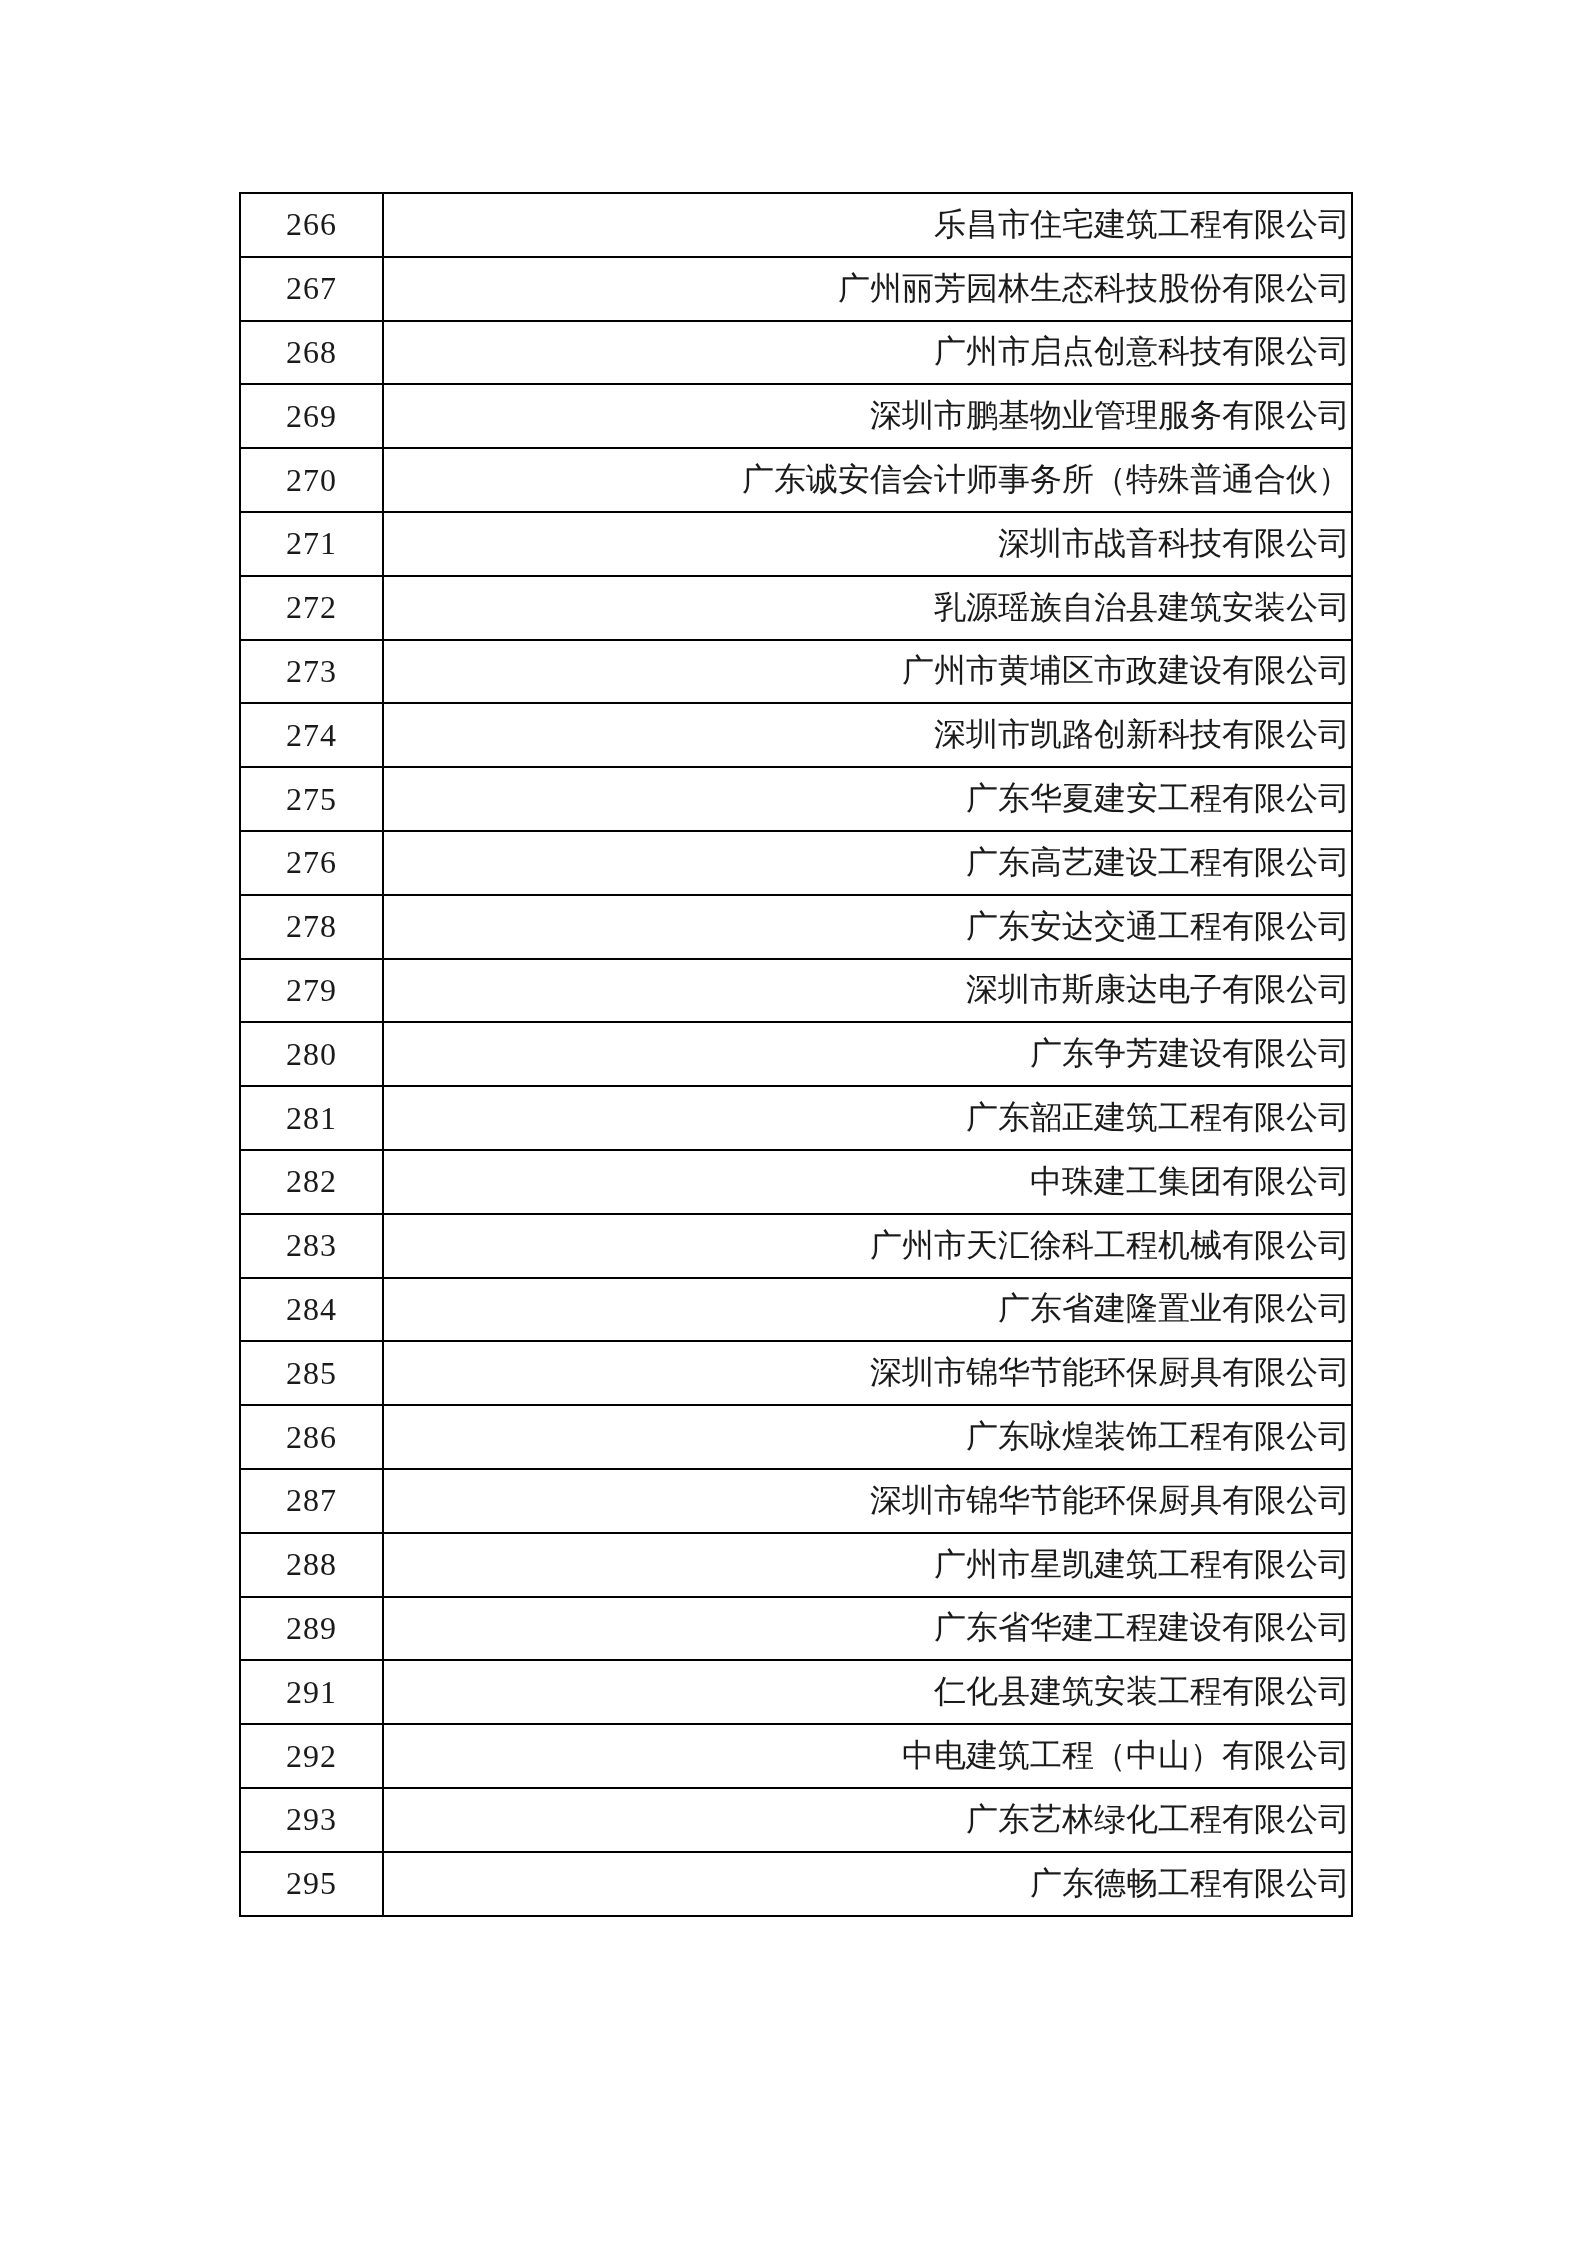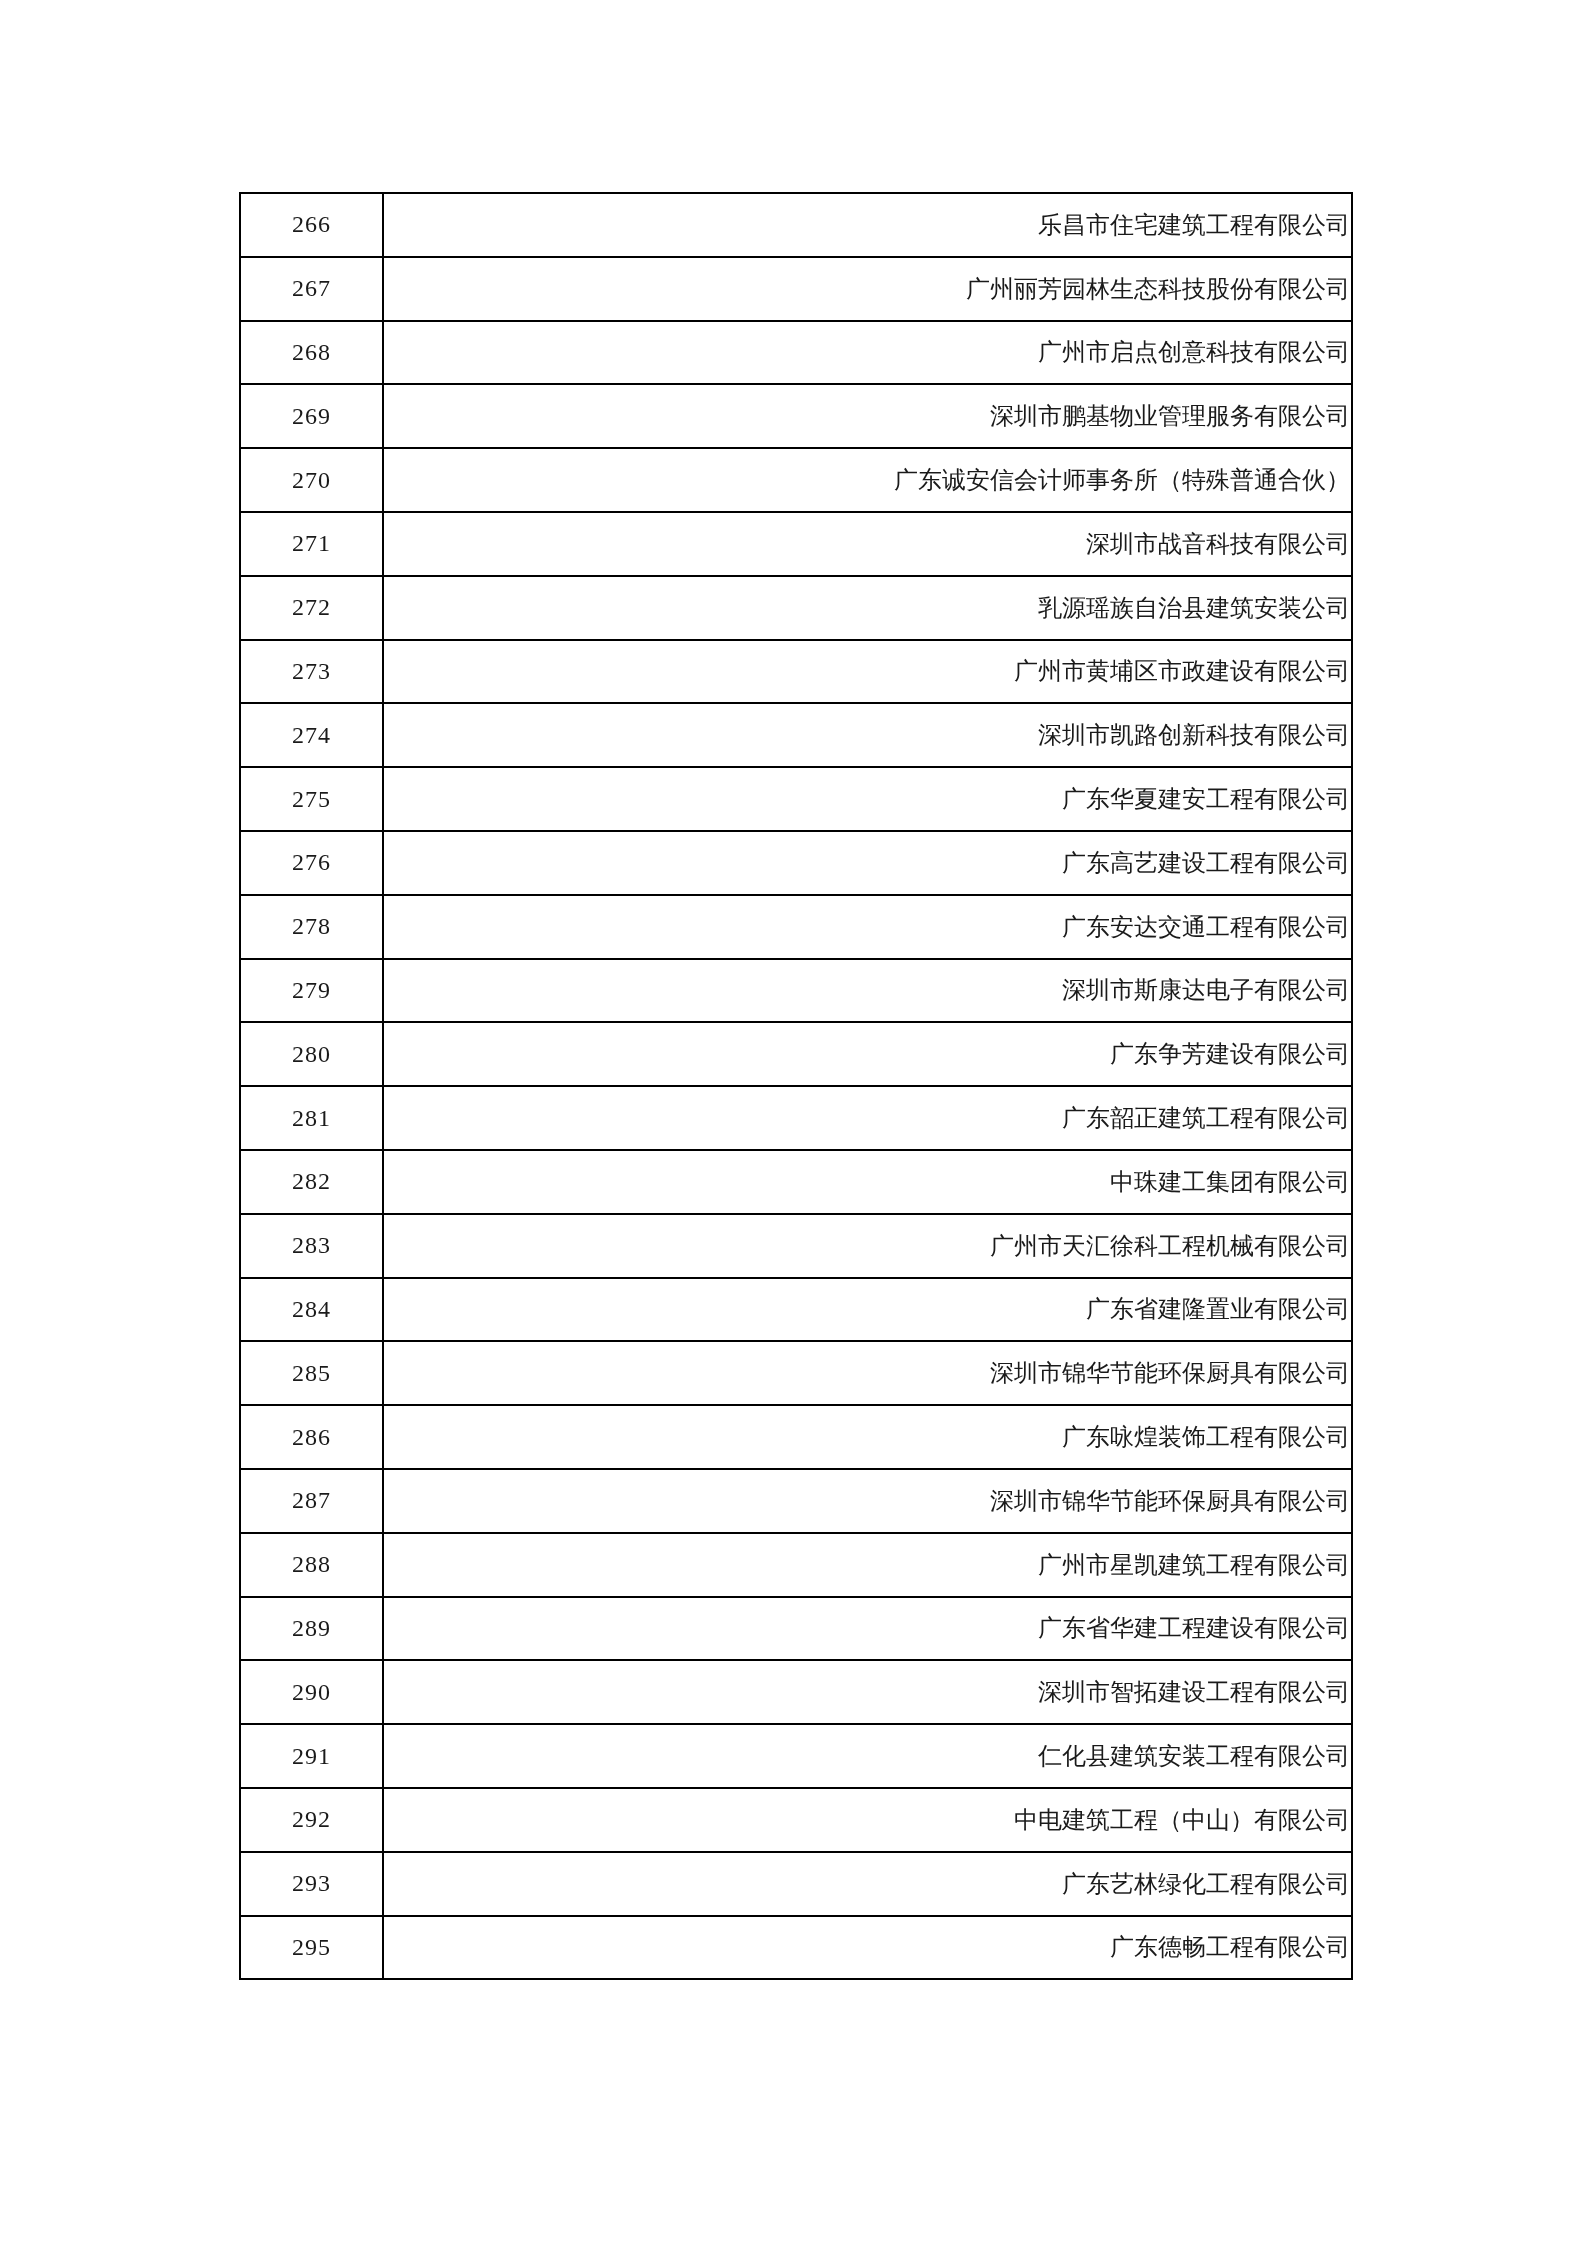--- a/index.html
+++ b/index.html
@@ -26,21 +26,21 @@
     top: 192px;
     width: 1112px;
     border-collapse: collapse;
     table-layout: fixed;
   }
   col.col-no { width: 143px; }
   col.col-name { width: 969px; }
   table.company-table td {
     border: 2px solid #000000;
     height: 59.8px;
-    font-size: 24px;
+    font-size: 32px;
     vertical-align: middle;
     white-space: nowrap;
     overflow: hidden;
   }
   td.cell-no {
     text-align: center;
     letter-spacing: 1px;
   }
   td.cell-name {
     text-align: right;
@@ -143,24 +143,20 @@
   </tr>
         <tr class="table-row">
     <td class="cell-no">288</td>
     <td class="cell-name">广州市星凯建筑工程有限公司</td>
   </tr>
         <tr class="table-row">
     <td class="cell-no">289</td>
     <td class="cell-name">广东省华建工程建设有限公司</td>
   </tr>
         <tr class="table-row">
-    <td class="cell-no">290</td>
-    <td class="cell-name">深圳市智拓建设工程有限公司</td>
-  </tr>
-        <tr class="table-row">
     <td class="cell-no">291</td>
     <td class="cell-name">仁化县建筑安装工程有限公司</td>
   </tr>
         <tr class="table-row">
     <td class="cell-no">292</td>
     <td class="cell-name">中电建筑工程（中山）有限公司</td>
   </tr>
         <tr class="table-row">
     <td class="cell-no">293</td>
     <td class="cell-name">广东艺林绿化工程有限公司</td>

